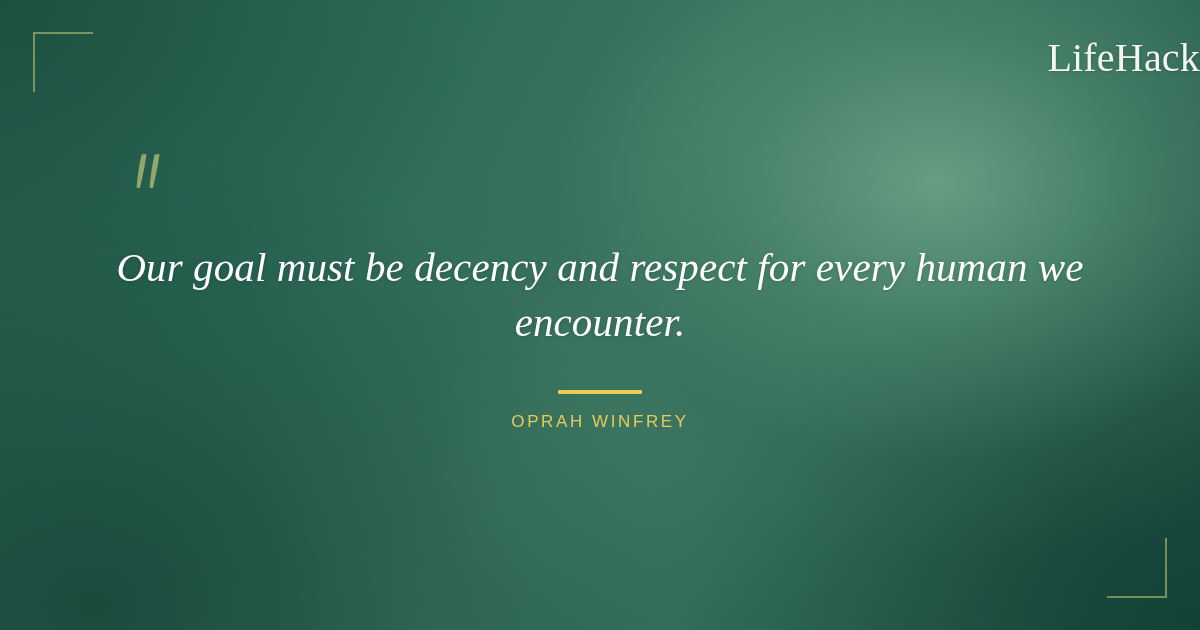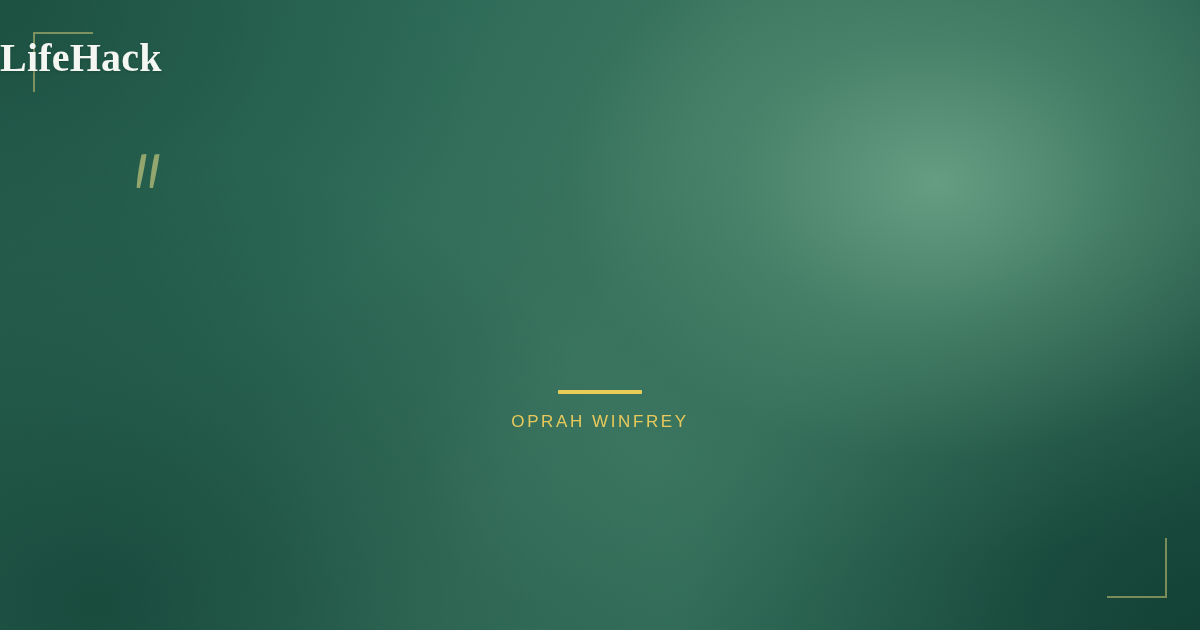--- a/index.html
+++ b/index.html
@@ -45,24 +45,24 @@
     border-bottom: 2px solid rgba(182,184,112,0.62);
     border-right: 2px solid rgba(182,184,112,0.62);
   }
 
   
   #logo {
     position: absolute;
     top: 36px;
     left: 0;
     width: 100%;
-    text-align: left;
+    text-align: right;
     font-family: "Liberation Serif", "DejaVu Serif", serif;
     font-size: 40px;
-    font-weight: 700;
+    font-weight: 400;
     letter-spacing: 0.2px;
     color: #f4f6f2;
     line-height: 1.1;
     text-shadow: 0 1px 3px rgba(0,0,0,0.18);
   }
 
   
   #quote-glyph {
     position: absolute;
     left: 126px;
@@ -132,20 +132,23 @@
 
   <div id="logo">LifeHack</div>
 
   <div id="quote-glyph">
     <svg width="60" height="60" viewBox="0 0 60 60" xmlns="http://www.w3.org/2000/svg" aria-hidden="true">
       <path d="M20.5 4 C19.2 13.5 17.0 25.0 14.0 38.0 C12.6 38.2 11.4 38.0 10.6 37.4 C11.4 26.0 13.2 14.6 15.6 4.4 Z" fill="#a3b173" opacity="0.88"></path>
       <path d="M33.5 4 C32.2 13.5 30.0 25.0 27.0 38.0 C25.6 38.2 24.4 38.0 23.6 37.4 C24.4 26.0 26.2 14.6 28.6 4.4 Z" fill="#a3b173" opacity="0.88"></path>
     </svg>
   </div>
 
+  <div id="quote-block">
+    <p id="quote-text">Our goal must be decency and respect for every human we encounter.</p>
+  </div>
 
   <div id="divider-wrap">
     <span id="divider"></span>
   </div>
 
   <div id="attribution">OPRAH WINFREY</div>
 
 </div>
 
 </body></html>

